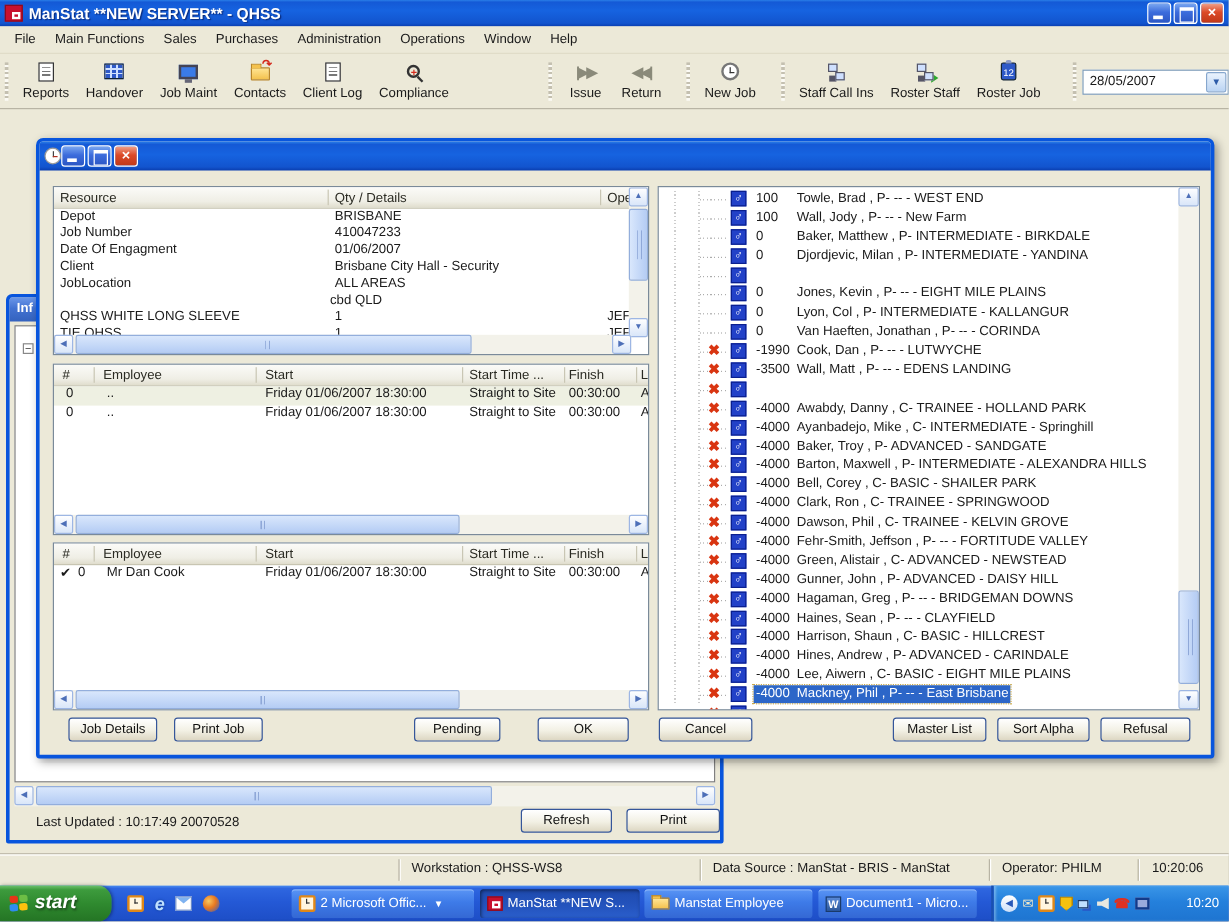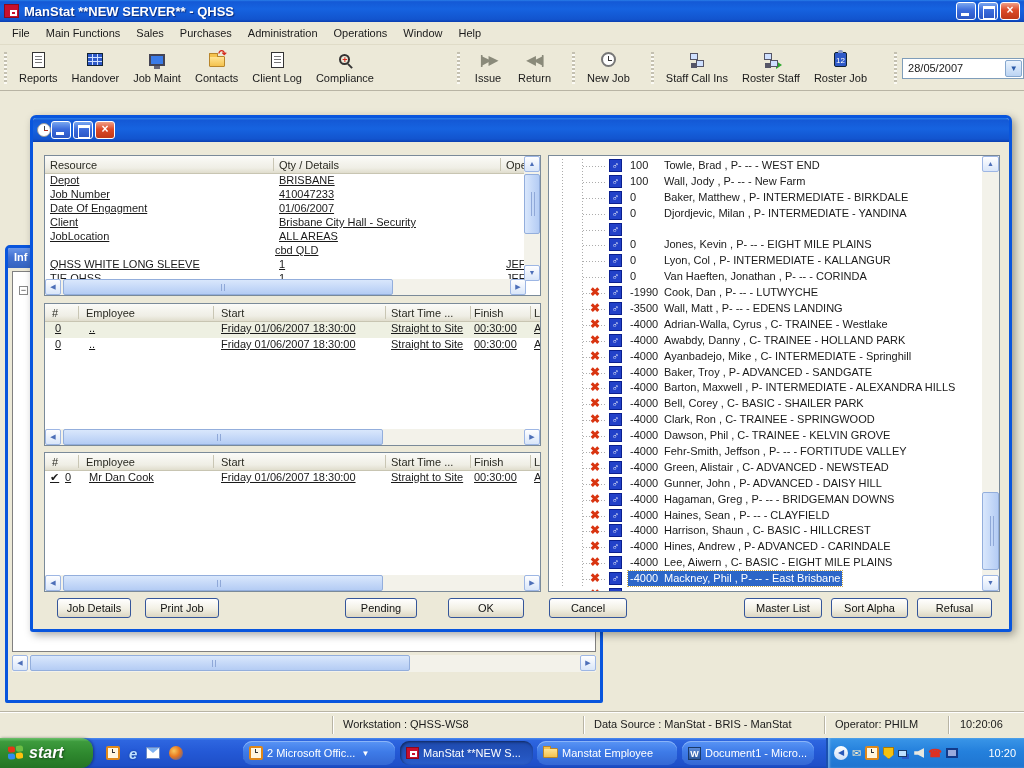--- a/index.html
+++ b/index.html
@@ -100,21 +100,21 @@
   .stopwatch::after { content:''; position:absolute; left:6px; top:6px; width:4px; height:1px; background:#b03020; }
 
   .grid { position:absolute; background:#fff; border:1px solid #7A8A99; overflow:hidden; }
   .g-header { position:absolute; left:0; top:0; right:0; height:18px;
     background:linear-gradient(180deg,#FBFBF8,#EFEEE5 70%,#E0DDCD); border-bottom:1px solid #C8C5B2; }
   .gh { position:absolute; top:3px; color:#2A2A22; white-space:nowrap; }
   .gsep { position:absolute; top:2px; height:13px; width:1px; background:#C9C6B4; }
   .g-body { position:absolute; left:0; top:18px; overflow:hidden; }
   .g-row { position:relative; height:14px; }
   .g-row.h16 { height:16px; }
-  .g-row .cell { position:absolute; top:0; white-space:nowrap;text-decoration:underline; }
+  .g-row .cell { position:absolute; top:0; white-space:nowrap; }
   .g-row.shade { background:#EEF0E2; }
 
   .tree { position:absolute; left:515px; top:37px; width:452px; height:437px; background:#fff; border:1px solid #7A8A99; overflow:hidden;
     background-image:repeating-linear-gradient(180deg,#ACACAC 0 1px,transparent 1px 3px),repeating-linear-gradient(180deg,#ACACAC 0 1px,transparent 1px 3px);
     background-size:1px calc(100% - 8px),1px calc(100% - 8px); background-position:13px 3px,33px 3px; background-repeat:no-repeat; }
   .t-row { position:relative; height:15.9px; }
   .t-row:first-child { margin-top:2px; }
   .t-conn { position:absolute; left:34px; top:8px; width:23px; height:1px;
     background:repeating-linear-gradient(90deg,#ACACAC 0 1px,transparent 1px 3px); }
   .t-x { position:absolute; left:41px; top:1px; color:#D93511; font-weight:bold; font-size:12px; line-height:13px; }
@@ -141,21 +141,21 @@
   .winflag i:nth-child(1){background:#E53517;} .winflag i:nth-child(2){background:#6DBE45;}
   .winflag i:nth-child(3){background:#2F8CEF;} .winflag i:nth-child(4){background:#FFC20E;}
   .qlaunch { position:absolute; left:100px; top:0; height:30px; display:flex; align-items:center; gap:9px; padding:0 6px; }
   .clockapp { width:14px; height:14px; background:#FFF6E0; border:2px solid #E08818; border-radius:2px; position:relative; }
   .clockapp::before { content:''; position:absolute; left:4px; top:1px; width:1px; height:4px; background:#333; }
   .clockapp::after { content:''; position:absolute; left:4px; top:4px; width:3px; height:1px; background:#333; }
   .ie-e { color:#BFE0FF; font-weight:bold; font-style:italic; font-size:15px; text-shadow:0 0 2px #0a3a8a; }
   .oe-icon { width:14px; height:12px; background:#fff; border:1px solid #6a8ac8; position:relative; }
   .oe-icon::after { content:''; position:absolute; left:0; top:0; border-left:6px solid transparent; border-right:6px solid transparent; border-top:5px solid #7FB2F0; }
   .wmp-icon { width:14px; height:14px; border-radius:50%; background:radial-gradient(circle at 35% 35%,#F8C860,#E87820 45%,#2858C8); }
-  .taskbtn { position:absolute; top:3px; height:24px; border-radius:9px;
+  .taskbtn { position:absolute; top:3px; height:24px; border-radius:3px;
     background:linear-gradient(180deg,#5A95F5 0%,#3E7BE8 45%,#3468D4 100%); box-shadow:inset 0 1px 0 #8ab4f8;
     color:#fff; display:flex; align-items:center; gap:4px; padding:0 6px; overflow:hidden; white-space:nowrap; }
   .taskbtn.pressed { background:linear-gradient(180deg,#1E4AAE 0%,#2454BE 60%,#2A5ECC 100%); box-shadow:inset 1px 1px 3px rgba(0,0,0,.5); }
   .taskbtn .lbl { overflow:hidden; text-overflow:ellipsis; }
   .taskbtn .caret { font-size:8px; margin-left:2px; }
   .wicon { width:13px; height:13px; background:linear-gradient(180deg,#5a8ad8,#2B579A); border:1px solid #1a3a6a; color:#fff; font-weight:bold; font-size:9px; line-height:12px; text-align:center; flex:0 0 auto; }
   .sm-folder { width:15px; height:10px; background:linear-gradient(180deg,#FFE493,#F4C24E); border:1px solid #B8862B; border-radius:1px; position:relative; flex:0 0 auto; }
   .sm-folder::before { content:''; position:absolute; left:-1px; top:-3px; width:6px; height:2px; background:#F4C24E; border:1px solid #B8862B; border-bottom:none; }
   .tray { position:absolute; left:826px; top:0; width:198px; height:30px;
     background:linear-gradient(180deg,#3A96E8 0%,#2480DC 45%,#1E74D0 100%); border-left:2px solid #1a50b0;
@@ -289,20 +289,25 @@
     <span>Inf</span>
   </div>
   <div class="bcontent">
     <span class="expander">−</span>
   </div>
   <div class="bscroll">
     <span class="sbtn" style="left:0;top:0">◀</span>
     <span class="sbtn" style="right:0;top:0">▶</span>
     <span class="sthumb h" style="left:18px;top:0;width:380px;height:16px"></span>
   </div>
+  <div class="bfooter">
+    <span class="lu">Last Updated : 10:17:49 20070528</span>
+    <span class="xpbtn" style="left:422px;top:0;width:76px">Refresh</span>
+    <span class="xpbtn" style="left:510px;top:0;width:78px">Print</span>
+  </div>
 </div>
 
 <div class="dialog">
   <div class="dtitle">
     <span class="stopwatch"></span>
     <span class="winbtns">
       <span class="wbtn minb"></span>
       <span class="wbtn maxb"></span>
       <span class="wbtn close">×</span>
     </span>
@@ -490,21 +495,20 @@
       <div class="t-row">
         <span class="t-conn"></span>
         <span class="t-x">✖</span>
         <span class="t-male">♂</span>
         <span class="t-text"><span class="t-score">-3500</span><span>Wall, Matt , P- -- - EDENS LANDING</span></span>
       </div>
       <div class="t-row">
         <span class="t-conn"></span>
         <span class="t-x">✖</span>
         <span class="t-male">♂</span>
-        <span class="t-text"><span class="t-score">-4000</span><span>Adrian-Walla, Cyrus , C- TRAINEE - Westlake</span></span>
       </div>
       <div class="t-row">
         <span class="t-conn"></span>
         <span class="t-x">✖</span>
         <span class="t-male">♂</span>
         <span class="t-text"><span class="t-score">-4000</span><span>Awabdy, Danny , C- TRAINEE - HOLLAND PARK</span></span>
       </div>
       <div class="t-row">
         <span class="t-conn"></span>
         <span class="t-x">✖</span>

